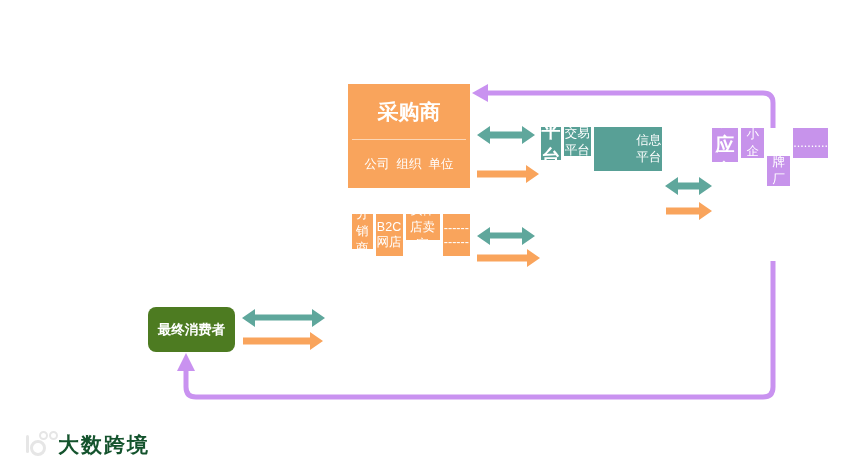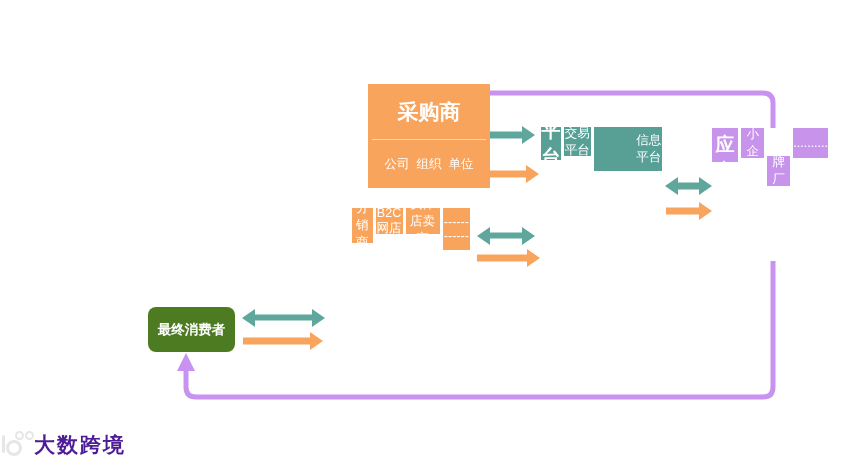--- a/index.html
+++ b/index.html
@@ -23,30 +23,30 @@
   .bg-orange { background:#f9a45c; }
   .bg-teal   { background:#58a096; }
   .bg-purple { background:#c793eb; }
   .bg-green  { background:#4d7b21; }
 
   .hdr  { font-weight:bold; font-size:19px; }
   .row  { font-size:12.5px; }
   .pre  { white-space:pre; }
 
   
-  .purchaser { left:368px; top:84px; width:122px; height:104px; display:flex; flex-direction:column; }
+  .purchaser { left:348px; top:84px; width:122px; height:104px; display:flex; flex-direction:column; }
   .purchaser .title { flex:0 0 55px; display:flex; align-items:center; justify-content:center;
                       font-size:21px; font-weight:bold; }
   .purchaser .divider { border-top:1px solid rgba(255,255,255,.55); margin:0 4px; }
   .purchaser .subtitle { flex:1; display:flex; align-items:center; justify-content:center; font-size:12.5px; }
 
   
-  .sellers { left:352px; top:208px; width:118px; }
+  .sellers { left:352px; top:214px; width:118px; }
   .sellers .cell:nth-child(1){ height:35px; }
-  .sellers .cell:nth-child(2){ height:26px; }
+  .sellers .cell:nth-child(2){ height:42px; }
   .sellers .cell:nth-child(3){ height:26px; }
   .sellers .cell:nth-child(4){ height:42px; }
   .sellers .cell:nth-child(5){ height:19px; }
 
   
   .platform { left:541px; top:127px; width:121px; }
   .platform .cell:nth-child(1){ height:33px; }
   .platform .cell:nth-child(2){ height:29px; }
   .platform .cell:nth-child(3){ height:44px;padding-left:42px; }
   .platform .cell:nth-child(4){ height:30px;margin-top:36px; }
@@ -57,21 +57,21 @@
   .supplier .cell:nth-child(2){ height:30px; }
   .supplier .cell:nth-child(3){ height:30px;margin-top:28px; }
   .supplier .cell:nth-child(4){ height:30px; }
 
   
   .consumer { left:148px; top:307px; width:87px; height:45px;
               display:flex; align-items:center; justify-content:center;
               font-size:13.5px; font-weight:bold;border-radius:8px; }
 
   
-  .watermark { position:absolute; left:0; top:429px; display:flex; align-items:flex-end; color:#4c1d95; }
+  .watermark { position:absolute; left:24px; top:429px; display:flex; align-items:flex-end; color:#14532d; }
   .wm-logo { position:relative; width:34px; height:28px; }
   .wm-bar { position:absolute; left:2px; top:6px; width:3px; height:18px; background:#e6e6e6; border-radius:2px; }
   .wm-ring { position:absolute; left:6px; top:11px; width:10px; height:10px;
              border:3px solid #e6e6e6; border-radius:50%; }
   .wm-o1 { position:absolute; left:15px; top:2px; width:5px; height:5px; border:2.5px solid #e6e6e6; border-radius:50%; }
   .wm-o2 { position:absolute; left:25px; top:2px; width:5px; height:5px; border:2.5px solid #e6e6e6; border-radius:50%; }
   .wm-text { font-size:21px; font-weight:bold; letter-spacing:2px; line-height:1; padding-bottom:2px; }
 </style>
 </head>
 <body>

